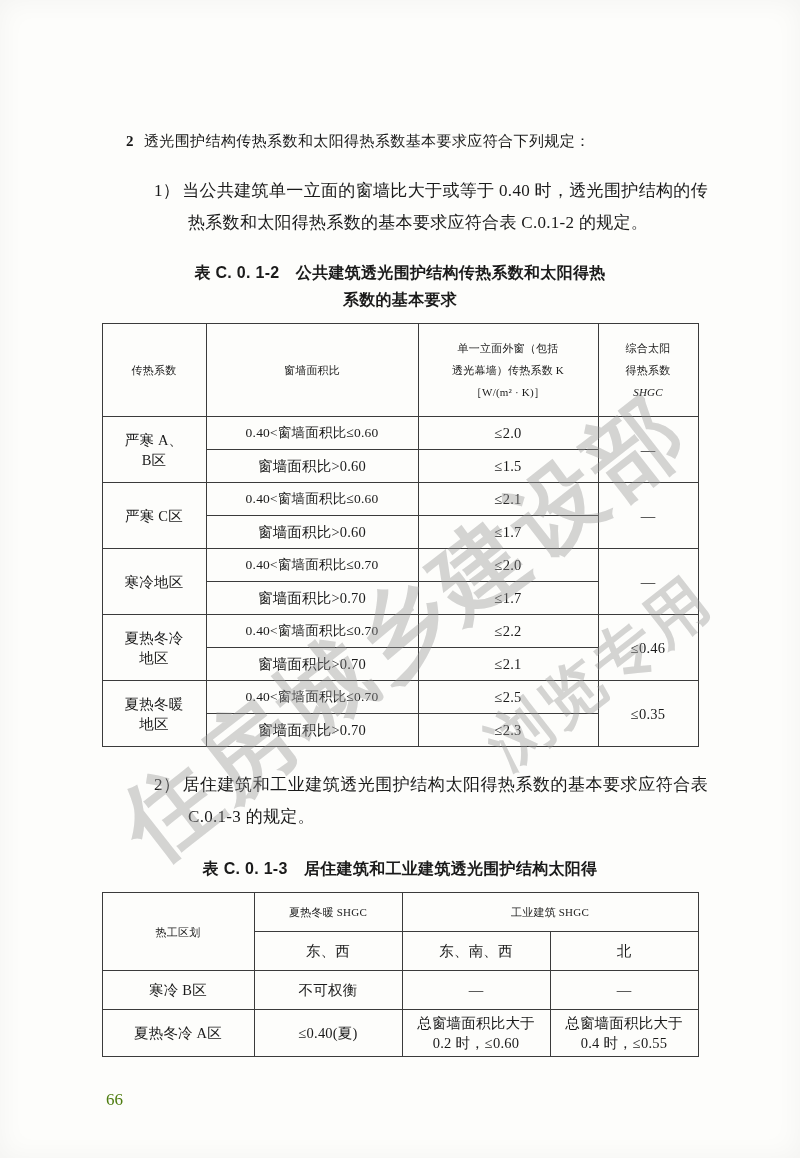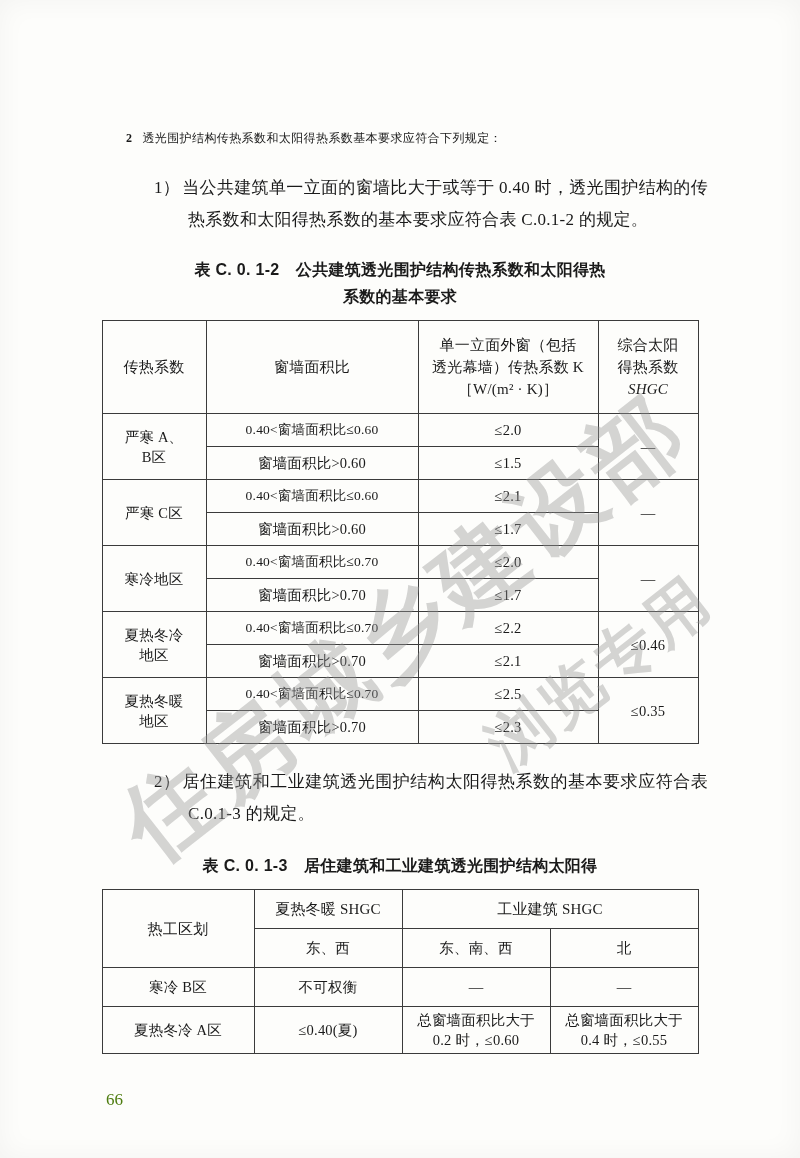--- a/index.html
+++ b/index.html
@@ -32,21 +32,21 @@
   }
   .content {
     position: absolute;
     left: 92px;
     top: 110px;
     width: 616px;
   }
 
   
   .para-l1 {
-    font-size: 12px;
+    font-size: 15px;
     line-height: 33px;
     letter-spacing: 0.4px;
     text-align: justify;
   }
   .para-l1 .num {
     font-weight: bold;
     margin-right: 10px;
     margin-left: 34px;
   }
   .para-l2 {
@@ -85,21 +85,21 @@
     border: 1px solid #3b3b3b;
     font-weight: normal;
     font-size: 14.5px;
     text-align: center;
     vertical-align: middle;
     padding: 3px 2px;
     line-height: 20px;
     letter-spacing: 0.2px;
   }
   table.doc .hd {
-    font-size: 15px;
+    font-size: 11px;
     line-height: 22px;
     margin-top: 25px;
   }
   .t1 { width: 596px; margin-left: 2px;}
   .t1 td { height: 26px; }
   .t1 .hdrow td { height: 86px; }
   .t1 .small { font-size: 13.5px; }
   .italic { font-style: italic; }
   .t2 { width: 596px; margin-left: 2px; }
   .t2 td { height: 32px; }

